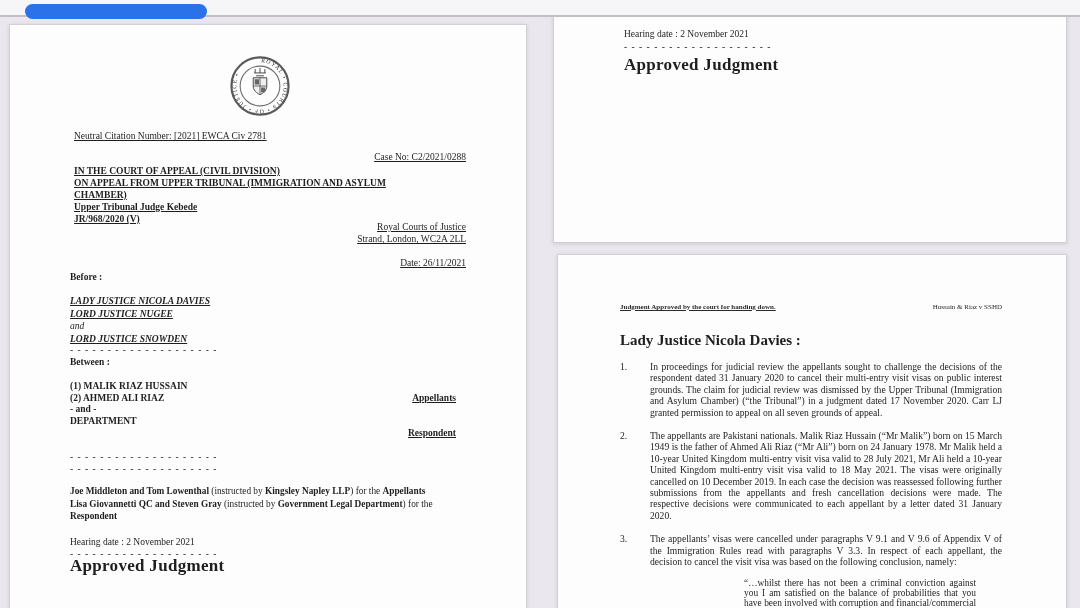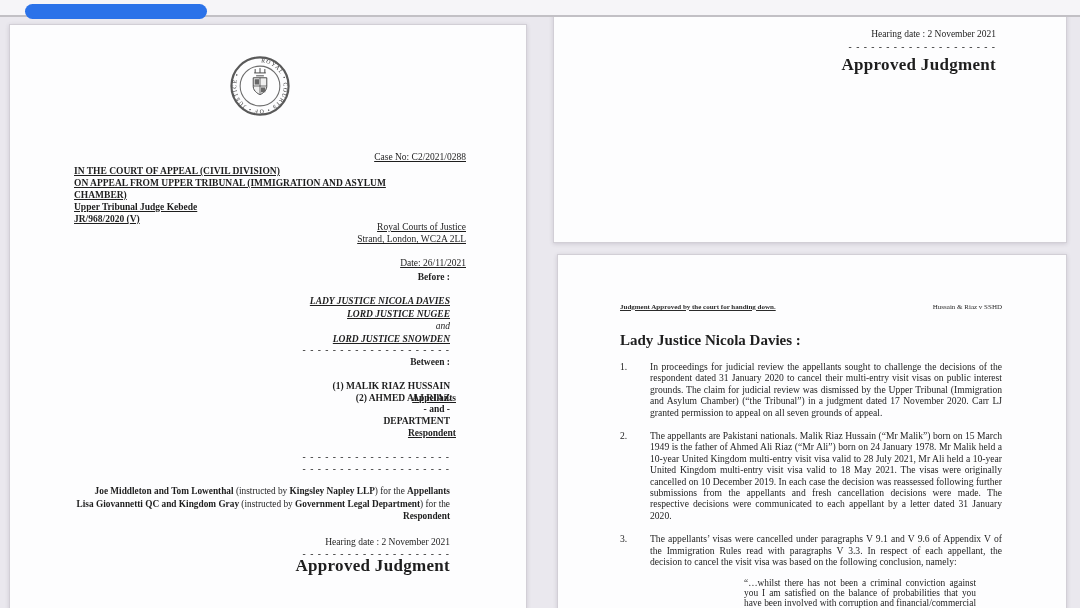--- a/index.html
+++ b/index.html
@@ -13,21 +13,21 @@
 
   
   .page{position:absolute;background:#fdfdfe;border:1px solid #d2cfd6;
         box-shadow:0 1px 4px rgba(70,60,90,.18);z-index:1;}
   #page-left{left:9px;top:24px;width:516px;height:600px;font-size:9.5px;line-height:12px;}
   #page-right-top{left:553px;top:-12px;width:512px;height:253px;}
   #page-right-bottom{left:557px;top:254px;width:508px;height:380px;}
 
   
   .abs{position:absolute;left:64px;right:60px;}
-  .cblk{position:absolute;left:60px;right:76px;text-align:right;}
+  .cblk{position:absolute;left:60px;right:76px;text-align:left;}
   .r{text-align:right;}
   .b{font-weight:bold;}
   .u{text-decoration:underline;}
   .dash{color:#2a2a2a;letter-spacing:1px;}
   .big{font-size:17px;font-weight:bold;letter-spacing:.3px;}
   .seal-wrap{position:absolute;left:60px;right:76px;top:30px;text-align:center;}
 
   
   #page-right-top .cblk{left:70px;right:70px;}
   .frag{color:#9a9a9a;font-size:9px;letter-spacing:1px;}
@@ -64,20 +64,21 @@
         <g stroke="#333" fill="none" stroke-width="1" opacity=".9">
           <path d="M27,14.5 v4 M37,14.5 v4 M32,13.5 v5 M26,18.5 h12 M28,21.5 h8"></path>
           <path d="M25,23.5 h14 v9 c0,5.5 -7,8.5 -7,8.5 s-7,-3 -7,-8.5 z" fill="#efefef"></path>
           <path d="M32,23.5 v17.5 M25,32 h14" stroke-width=".8"></path>
           <rect x="26.5" y="25" width="4.5" height="5.5" fill="#575757" stroke="none"></rect>
           <rect x="33" y="33.5" width="4.5" height="5" fill="#575757" stroke="none"></rect>
         </g>
       </svg>
     </div>
 
+    <div class="abs u" style="top:105px;">Neutral Citation Number: [2021] EWCA Civ 2781</div>
     <div class="abs r u" style="top:126px;">Case No: C2/2021/0288</div>
 
     <div class="abs" style="top:140px;">
       <div class="b u">IN THE COURT OF APPEAL (CIVIL DIVISION)</div>
       <div class="b u">ON APPEAL FROM UPPER TRIBUNAL (IMMIGRATION AND ASYLUM</div>
       <div class="b u">CHAMBER)</div>
       <div class="b u">Upper Tribunal Judge Kebede</div>
       <div class="b u">JR/968/2020 (V)</div>
     </div>
 
@@ -115,21 +116,21 @@
     </div>
     <div class="abs r" style="top:402px;right:70px;">
       <span class="b u">Respondent</span>
     </div>
 
     <div class="cblk dash" style="top:426px;">- - - - - - - - - - - - - - - - - - - -</div>
     <div class="cblk dash" style="top:438px;">- - - - - - - - - - - - - - - - - - - -</div>
 
     <div class="cblk" style="top:460px;font-size:9.3px;line-height:12.5px;">
       <div><span class="seg-bold">Joe Middleton and Tom Lowenthal</span><span> (instructed by </span><span class="seg-bold">Kingsley Napley LLP</span><span>) for the </span><span class="seg-bold">Appellants</span></div>
-      <div><span class="seg-bold">Lisa Giovannetti QC and Kingdom Gray</span><span> (instructed by </span><span class="seg-bold">Government Legal Department</span><span>) for the </span><span class="seg-bold">Respondent</span></div>
+      <div><span class="seg-bold">Lisa Giovannetti QC and Steven Gray</span><span> (instructed by </span><span class="seg-bold">Government Legal Department</span><span>) for the </span><span class="seg-bold">Respondent</span></div>
     </div>
 
     <div class="cblk" style="top:511px;">Hearing date : 2 November 2021</div>
     <div class="cblk dash" style="top:523px;">- - - - - - - - - - - - - - - - - - - -</div>
     <div class="cblk big" style="top:535px;">Approved Judgment</div>
   </div>
 
   <div class="page" id="page-right-top">
     <div class="cblk frag" style="top:22px;">- - - - - - - - - -</div>
     <div class="cblk" style="top:40px;font-size:9.5px;">Hearing date : 2 November 2021</div>

